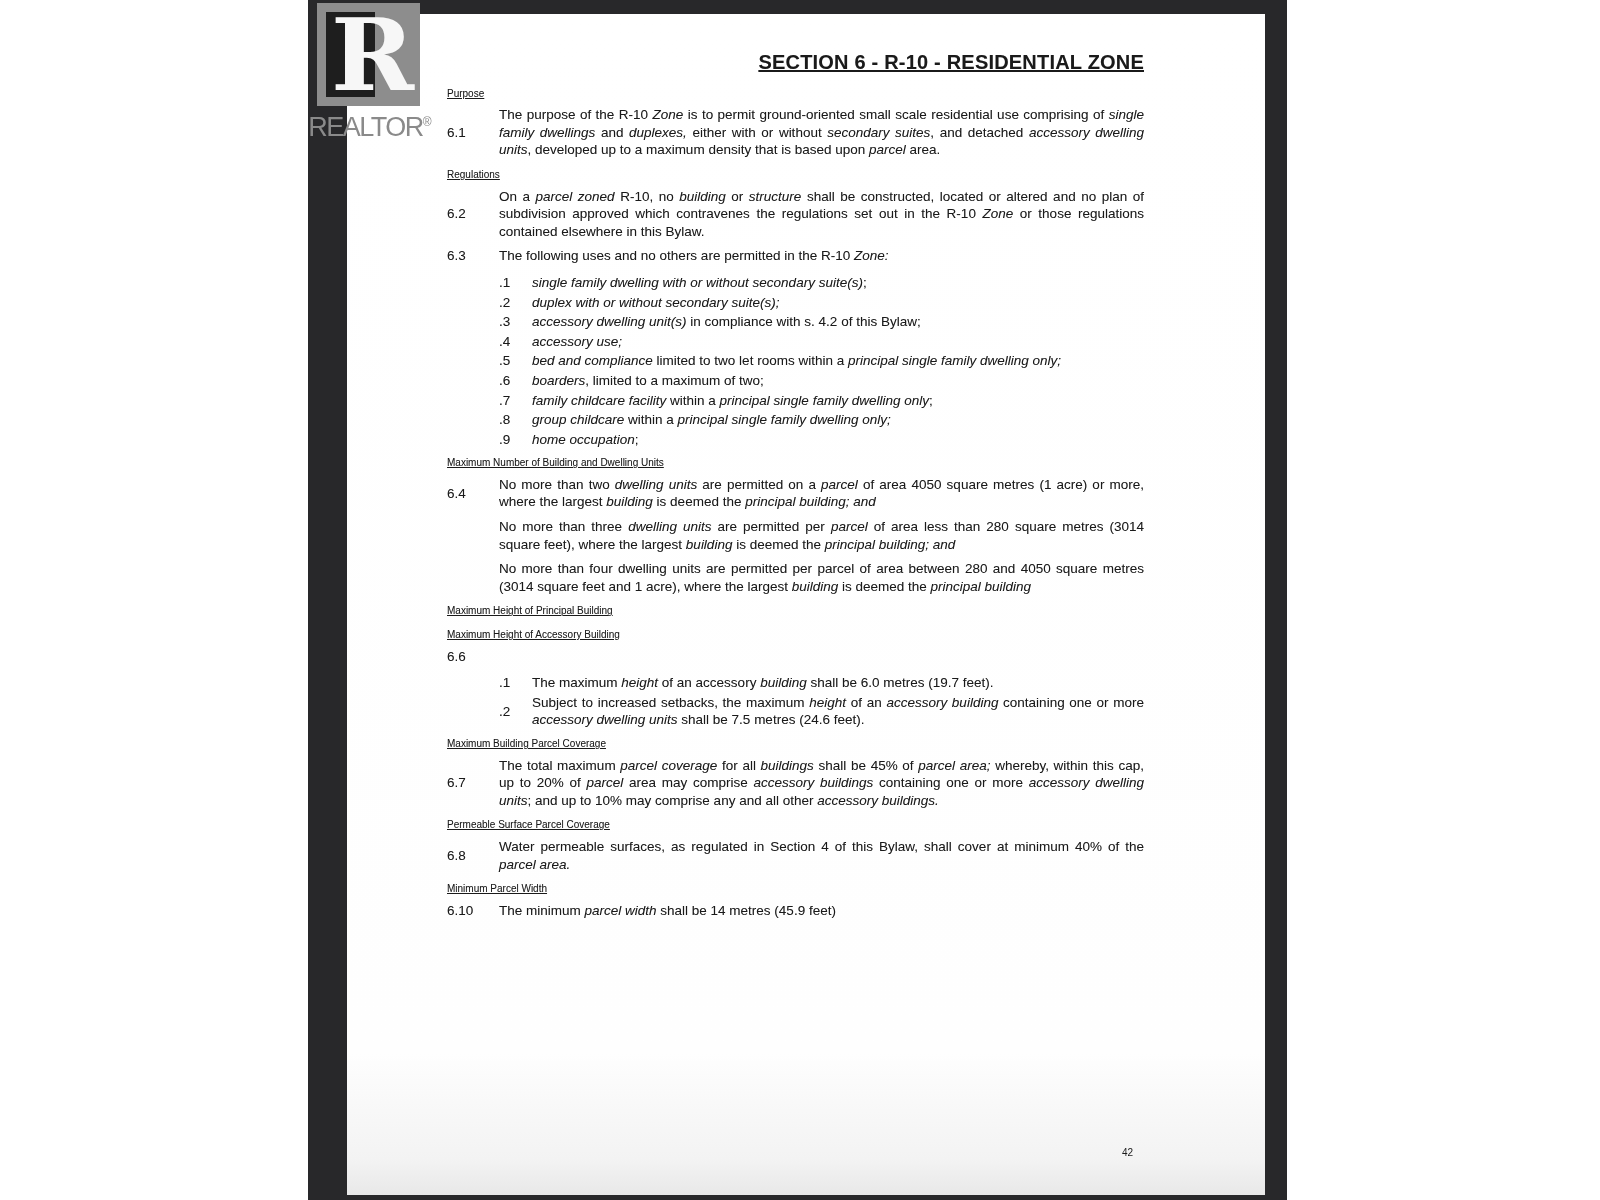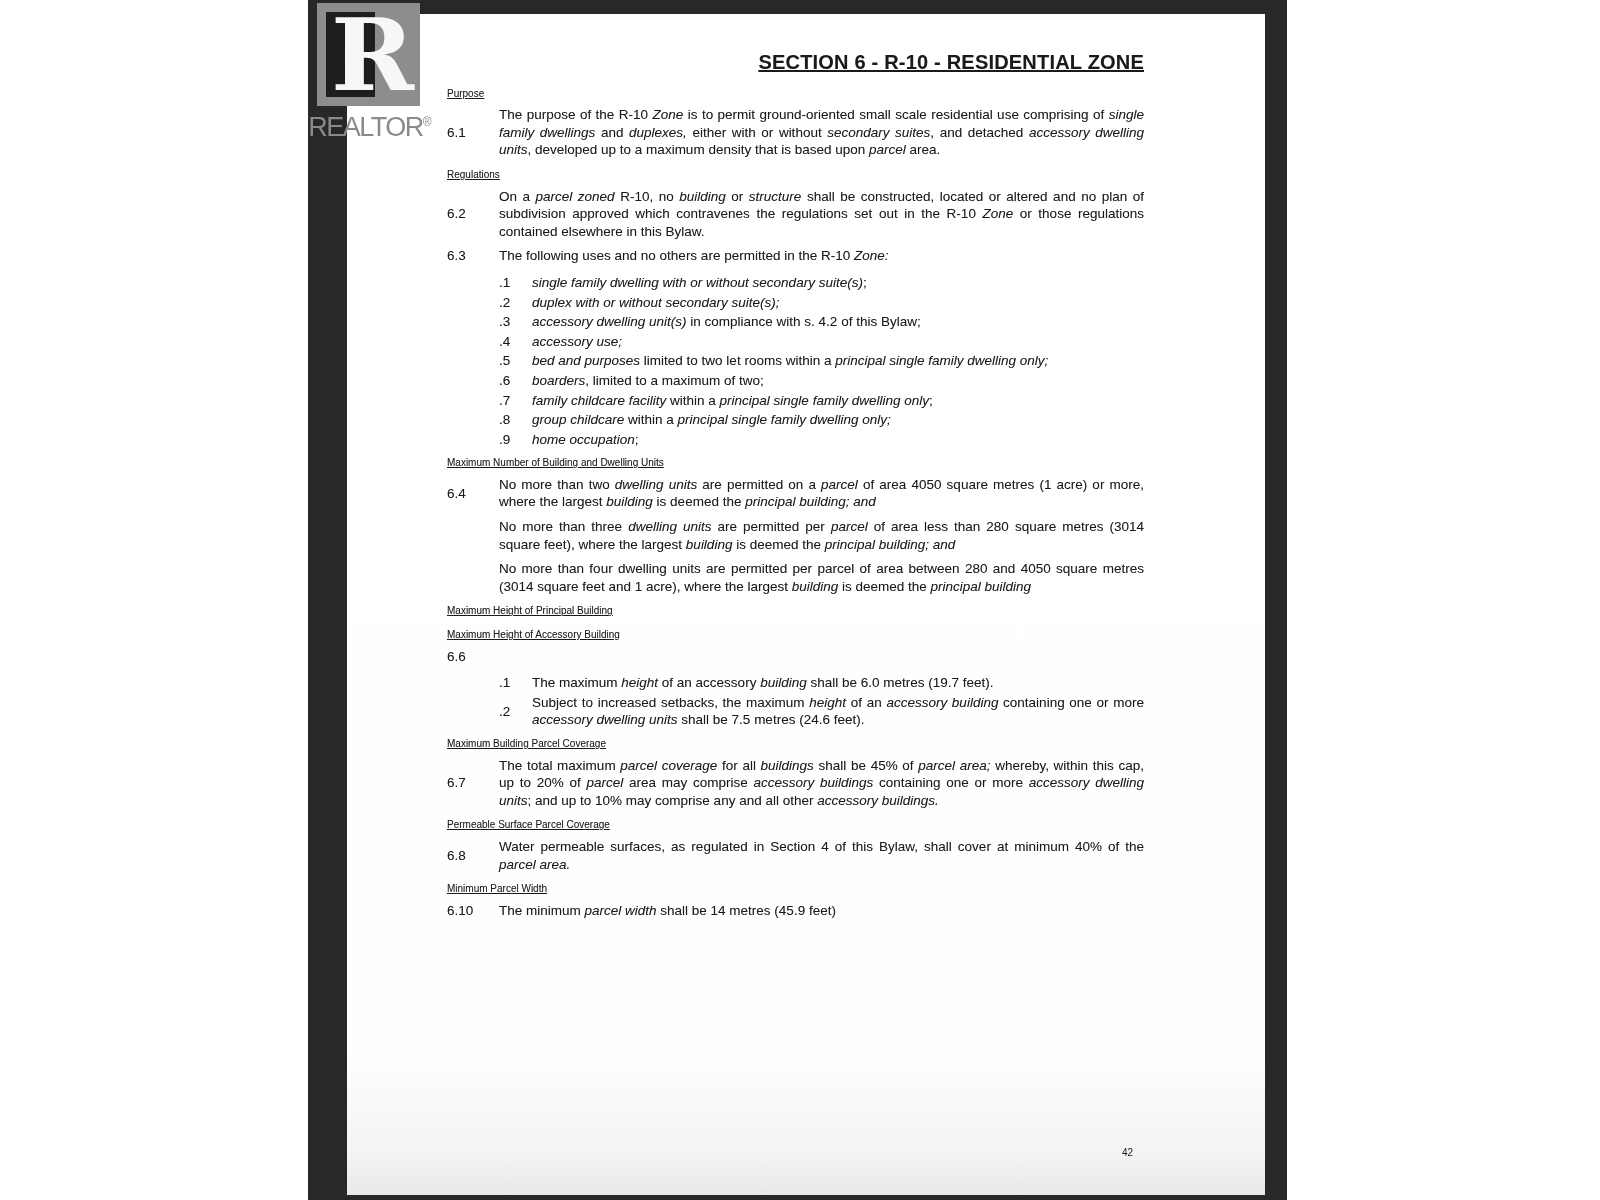--- a/index.html
+++ b/index.html
@@ -68,21 +68,21 @@
       <div class="row sub">
         <span class="subnum">.3</span>
         <span class="body"><span class="i">accessory dwelling unit(s)</span><span> in compliance with s. 4.2 of this Bylaw;</span></span>
       </div>
       <div class="row sub">
         <span class="subnum">.4</span>
         <span class="body"><span class="i">accessory use;</span></span>
       </div>
       <div class="row sub">
         <span class="subnum">.5</span>
-        <span class="body"><span class="i">bed and purposes</span><span> limited to two let rooms within a </span><span class="i">principal single family dwelling only;</span></span>
+        <span class="body"><span class="i">bed and compliance</span><span> limited to two let rooms within a </span><span class="i">principal single family dwelling only;</span></span>
       </div>
       <div class="row sub">
         <span class="subnum">.6</span>
         <span class="body"><span class="i">boarders</span><span>, limited to a maximum of two;</span></span>
       </div>
       <div class="row sub">
         <span class="subnum">.7</span>
         <span class="body"><span class="i">family childcare facility</span><span> within a </span><span class="i">principal single family dwelling only</span><span>;</span></span>
       </div>
       <div class="row sub">

